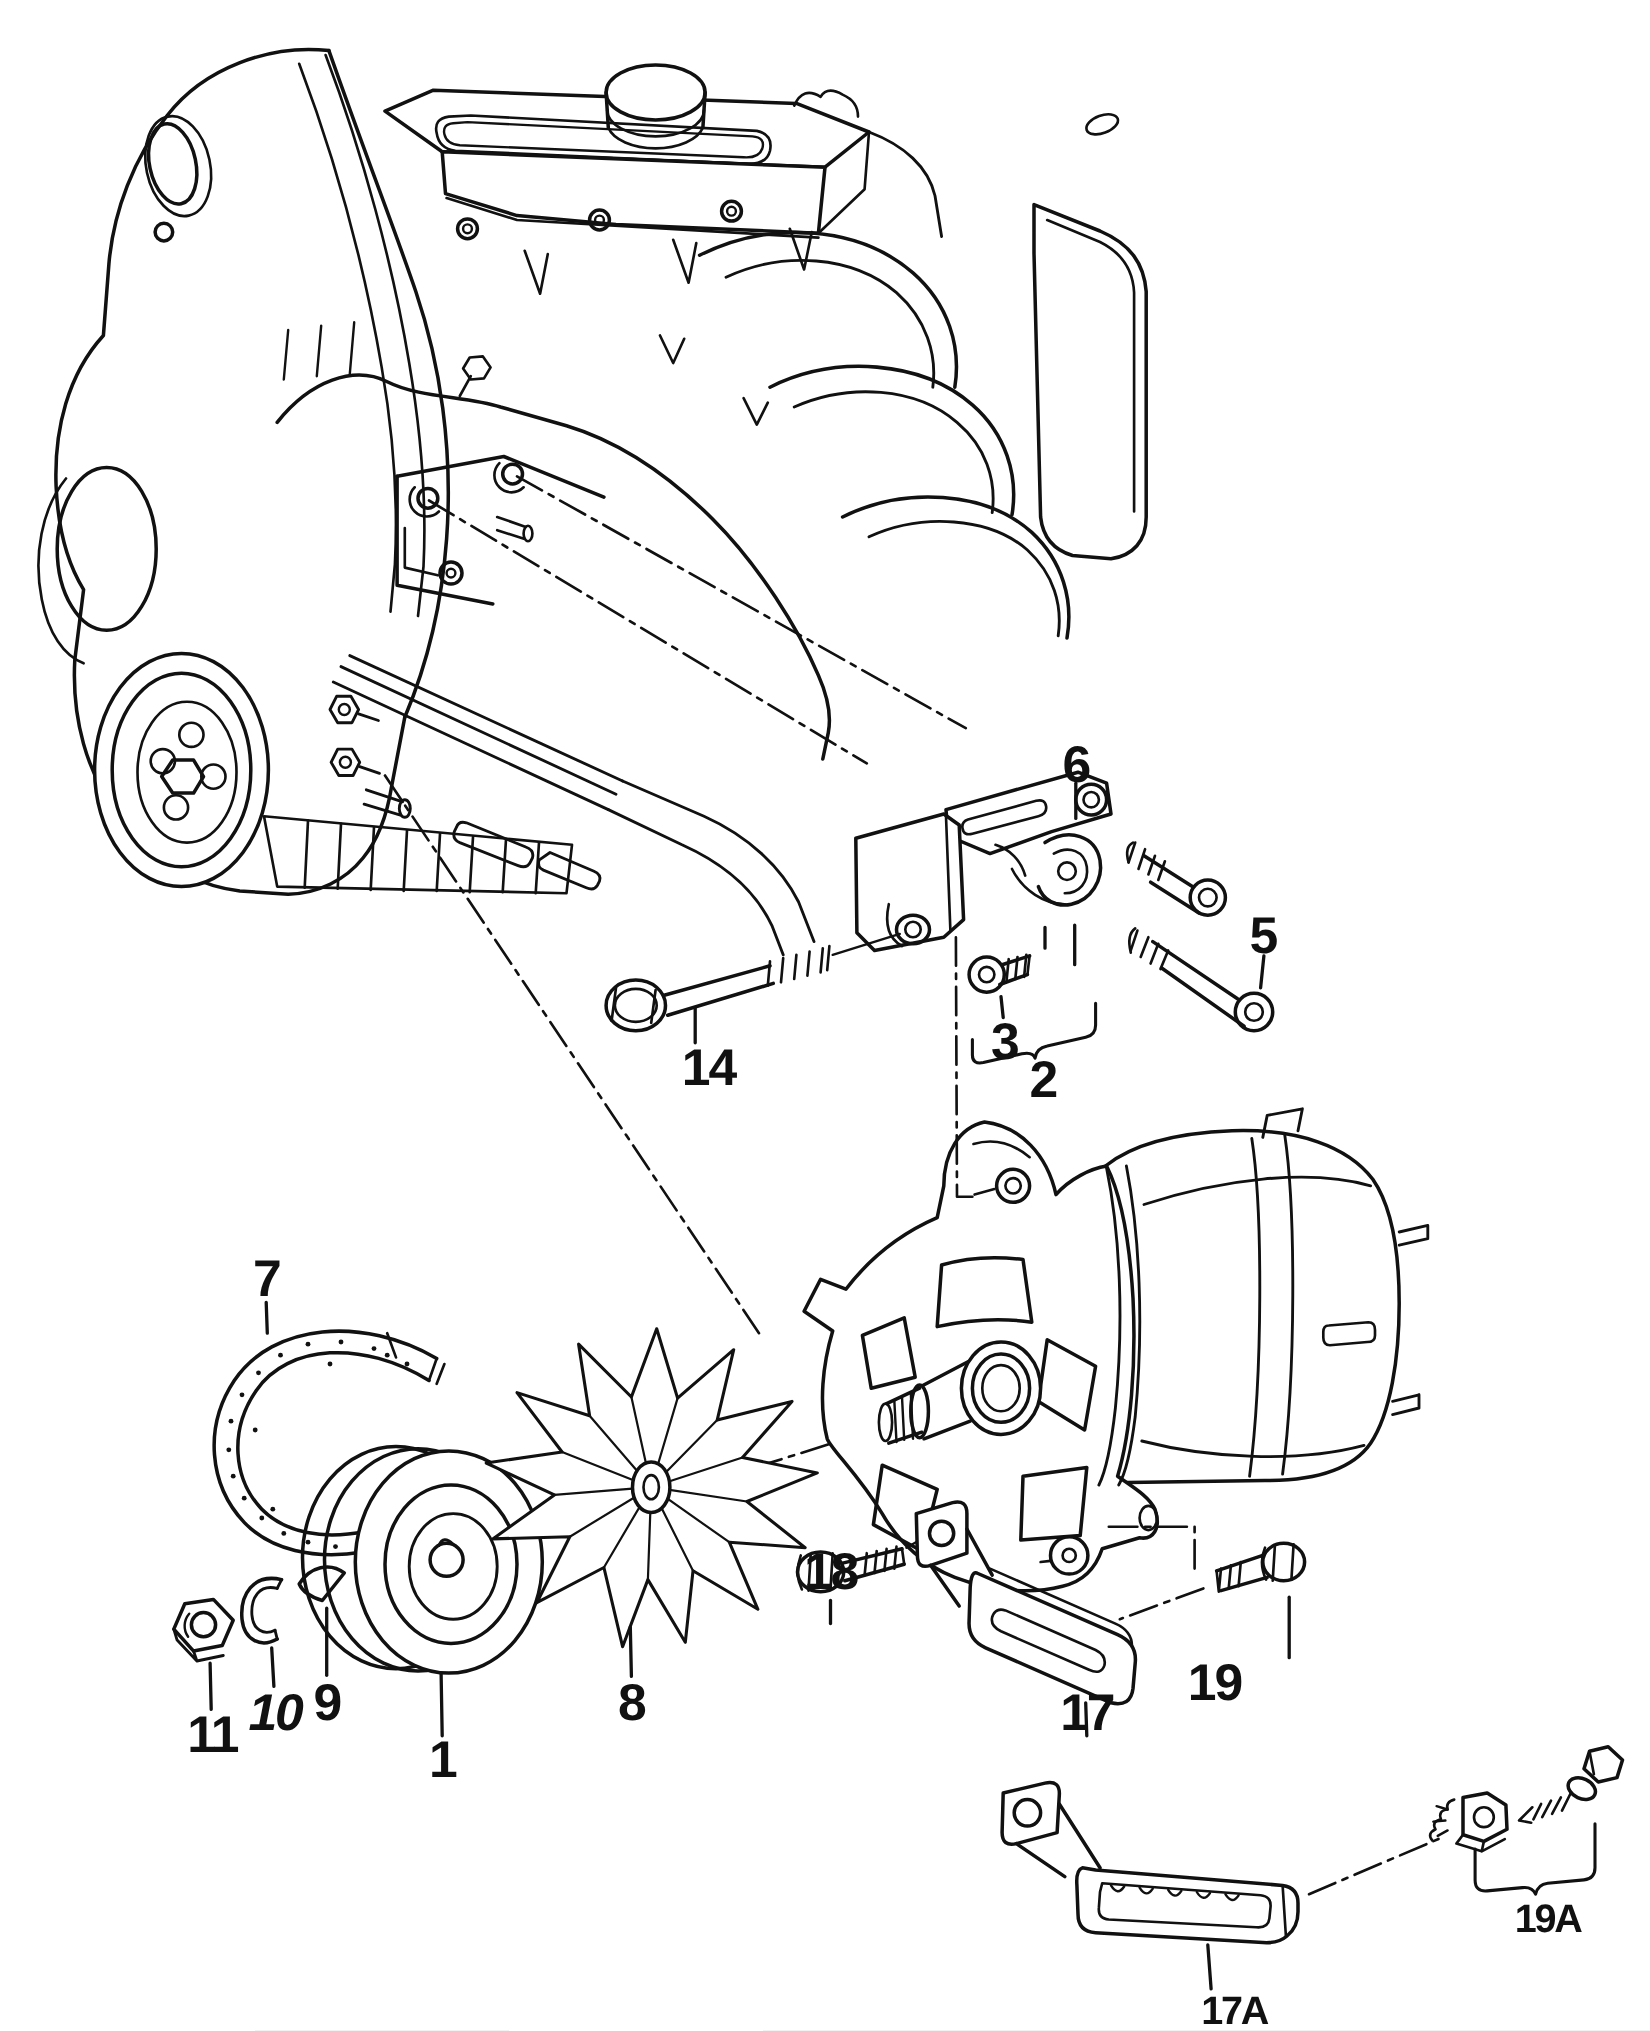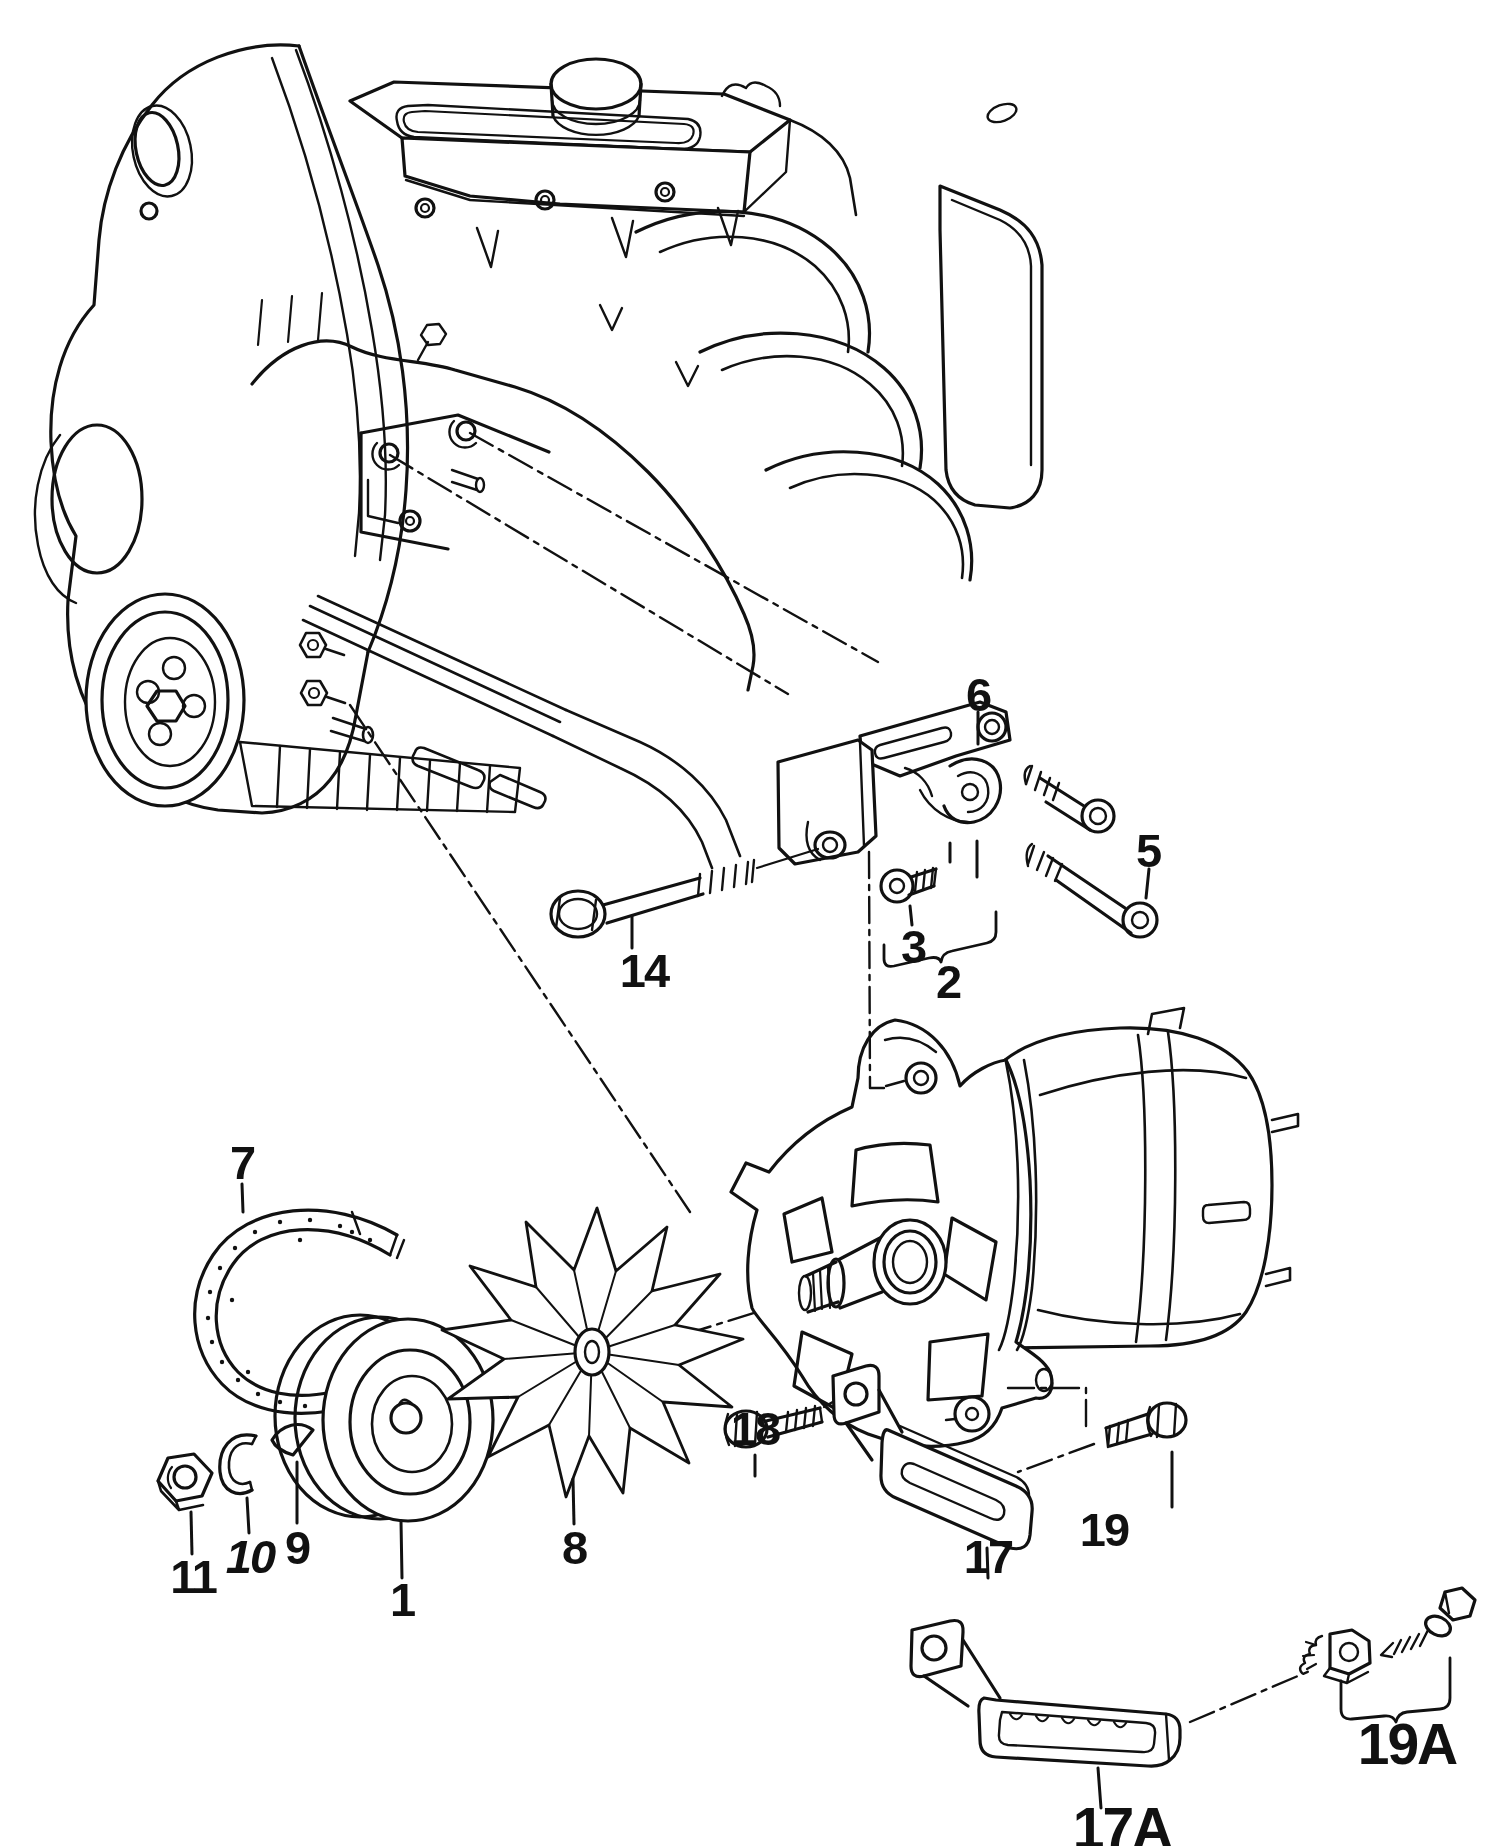--- a/index.html
+++ b/index.html
@@ -1,21 +1,21 @@
 <!DOCTYPE html>
 <html><head>
 <meta charset="utf-8">
 <style>
   html,body{margin:0;padding:0;background:#e8e8e8;}
   .stage{position:relative;width:1500px;height:1846px;background:#ffffff;margin:0 auto;
          font-family:"Liberation Sans", sans-serif;overflow:hidden;}
   .stage svg{position:absolute;left:0;top:0;}
   .callout{position:absolute;transform:translate(-50%,-50%);color:#111;
            font-weight:bold;font-size:47px;letter-spacing:-2px;white-space:nowrap;}
-  .callout.small{font-size:57px;}
+  .callout.small{font-size:36px;}
   path,ellipse,circle,line,polyline,polygon{vector-effect:non-scaling-stroke;}
 </style>
 </head>
 <body>
 
 <div class="stage">
 <svg width="1500" height="1846" viewBox="0 0 1500 1846" fill="none" stroke="#111111" stroke-width="3.2" stroke-linecap="round" stroke-linejoin="round">
 
   <g>
 

